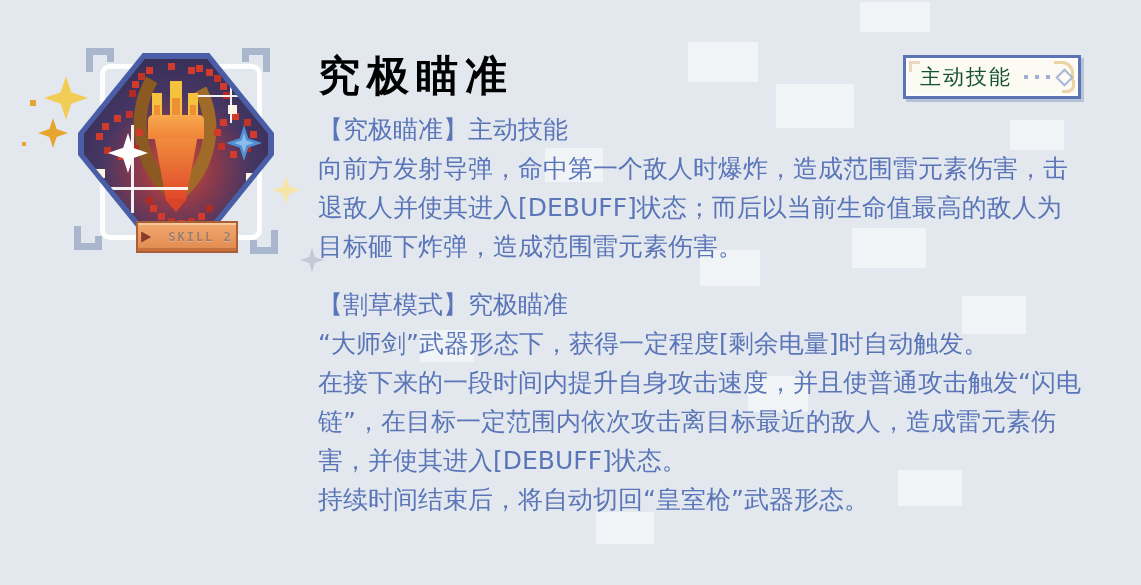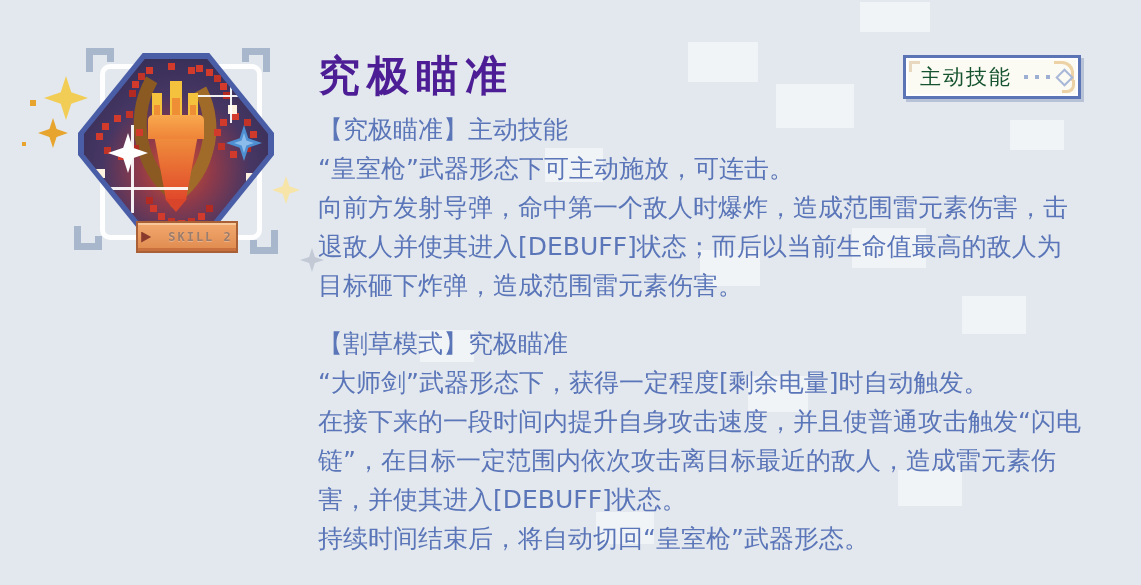--- a/index.html
+++ b/index.html
@@ -73,21 +73,21 @@
   #banner-label{font-family:"DejaVu Sans Mono",monospace;font-size:12px;font-weight:bold;
     color:#9b7d6d;letter-spacing:2px;text-shadow:0 1px 0 rgba(255,255,255,.25);}
   
   #sp-y1{left:44px;top:76px;width:44px;height:44px;background:#f2cd55;}
   #sp-y2{left:38px;top:118px;width:30px;height:30px;background:#e7a52f;}
   #sp-y3{left:272px;top:176px;width:28px;height:28px;background:#f6e4a8;}
   #sp-gray{left:300px;top:248px;width:24px;height:24px;background:#c3cad6;}
   .dot{position:absolute;width:6px;height:6px;background:#e7a52f;}
   
   #title{position:absolute;left:318px;top:48px;margin:0;font-size:42px;font-weight:bold;
-    color:#4c1d95;letter-spacing:7px;}
+    color:#000000;letter-spacing:7px;}
   #type-badge{position:absolute;left:903px;top:55px;width:178px;height:44px;background:#fbfaf3;
     border:3px solid #5b74b5;box-sizing:border-box;box-shadow:3px 3px 0 rgba(148,163,196,.55), inset 0 0 0 2px #fff;
     display:flex;align-items:center;}
   #badge-label{font-size:21px;color:#14532d;margin-left:14px;letter-spacing:2px;}
   #badge-dots{display:flex;gap:7px;margin-left:12px;align-items:center;}
   #badge-dots i{width:4px;height:4px;background:#9db0d4;display:block;}
   #badge-diamond{width:9px;height:9px;border:2px solid #a9b8d8;transform:rotate(45deg);margin-left:8px;background:transparent;}
   .badge-deco-tr{position:absolute;right:4px;top:3px;width:17px;height:17px;border:3px solid #ecd2a4;
     border-left:none;border-bottom:none;border-radius:0 12px 0 0;}
   .badge-deco-tl{position:absolute;left:3px;top:3px;width:8px;height:8px;border-left:3px solid #e9d8c0;border-top:3px solid #e9d8c0;}
@@ -207,21 +207,20 @@
     <span id="badge-dots">
         <i></i>
         <i></i>
         <i></i>
       </span>
     <span id="badge-diamond"></span>
   </div>
 
   <div id="desc">
     <p>【究极瞄准】主动技能</p>
-    <p>“皇室枪”武器形态下可主动施放，可连击。</p>
     <p>向前方发射导弹，命中第一个敌人时爆炸，造成范围雷元素伤害，击退敌人并使其进入[DEBUFF]状态；而后以当前生命值最高的敌人为目标砸下炸弹，造成范围雷元素伤害。</p>
     <p class="sec2">【割草模式】究极瞄准</p>
     <p>“大师剑”武器形态下，获得一定程度[剩余电量]时自动触发。</p>
     <p>在接下来的一段时间内提升自身攻击速度，并且使普通攻击触发“闪电链”，在目标一定范围内依次攻击离目标最近的敌人，造成雷元素伤害，并使其进入[DEBUFF]状态。</p>
     <p>持续时间结束后，将自动切回“皇室枪”武器形态。</p>
   </div>
 
 </div>
 
 </body></html>

